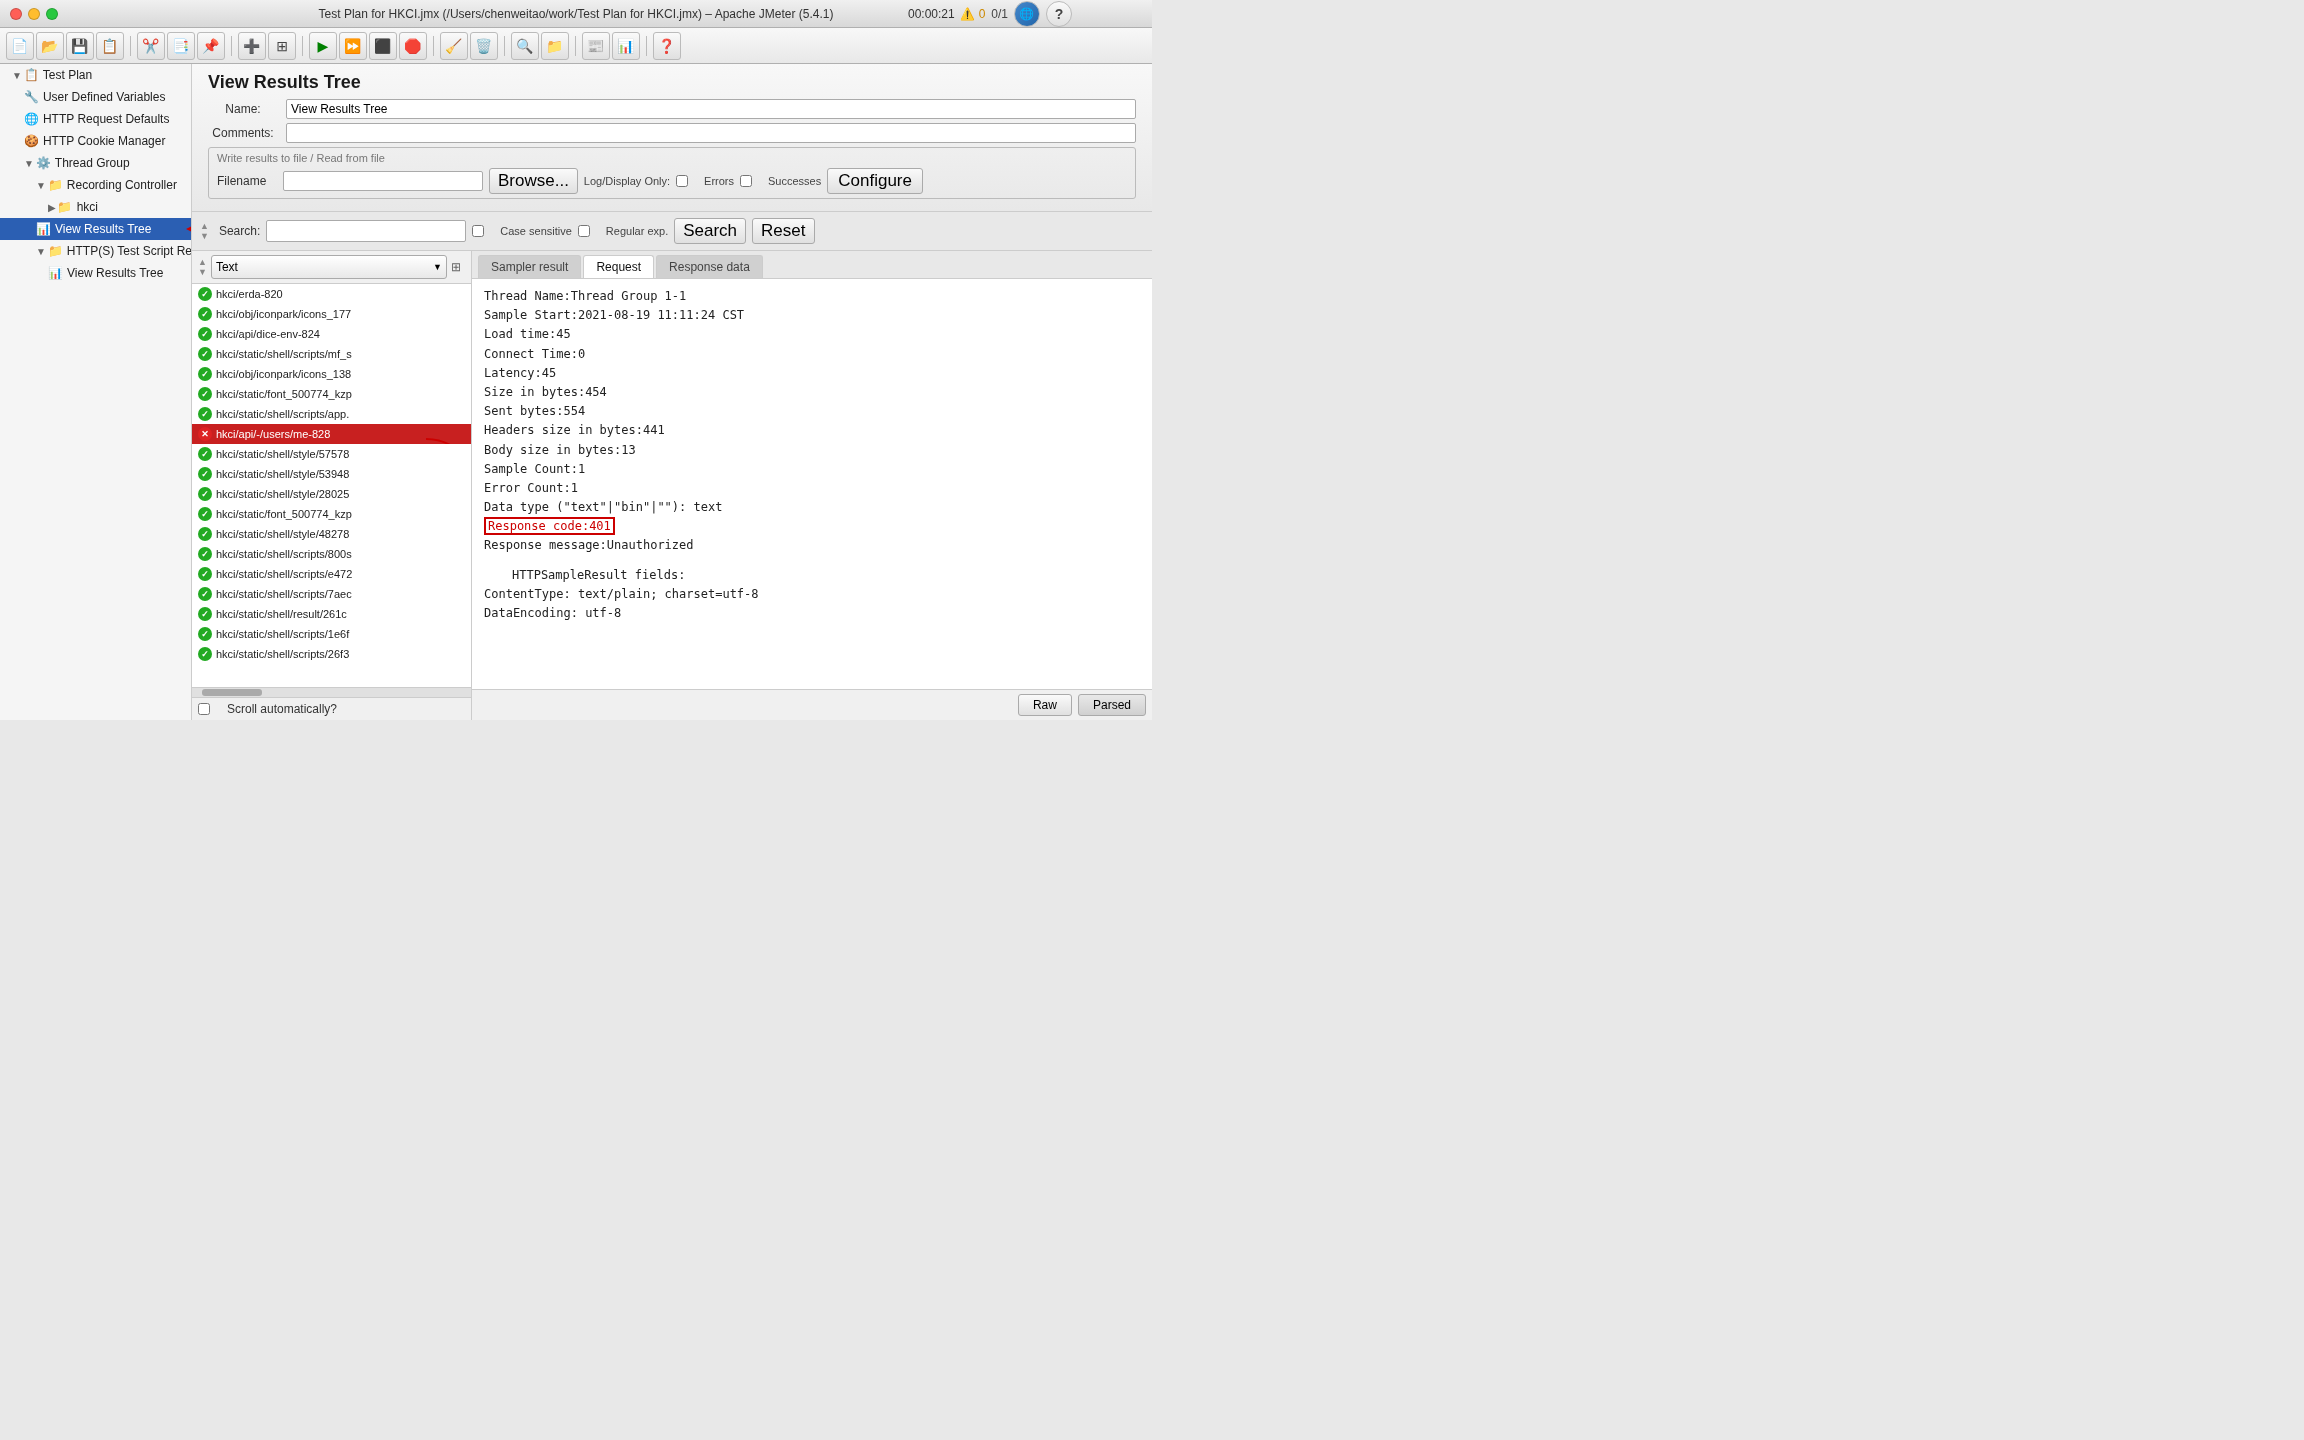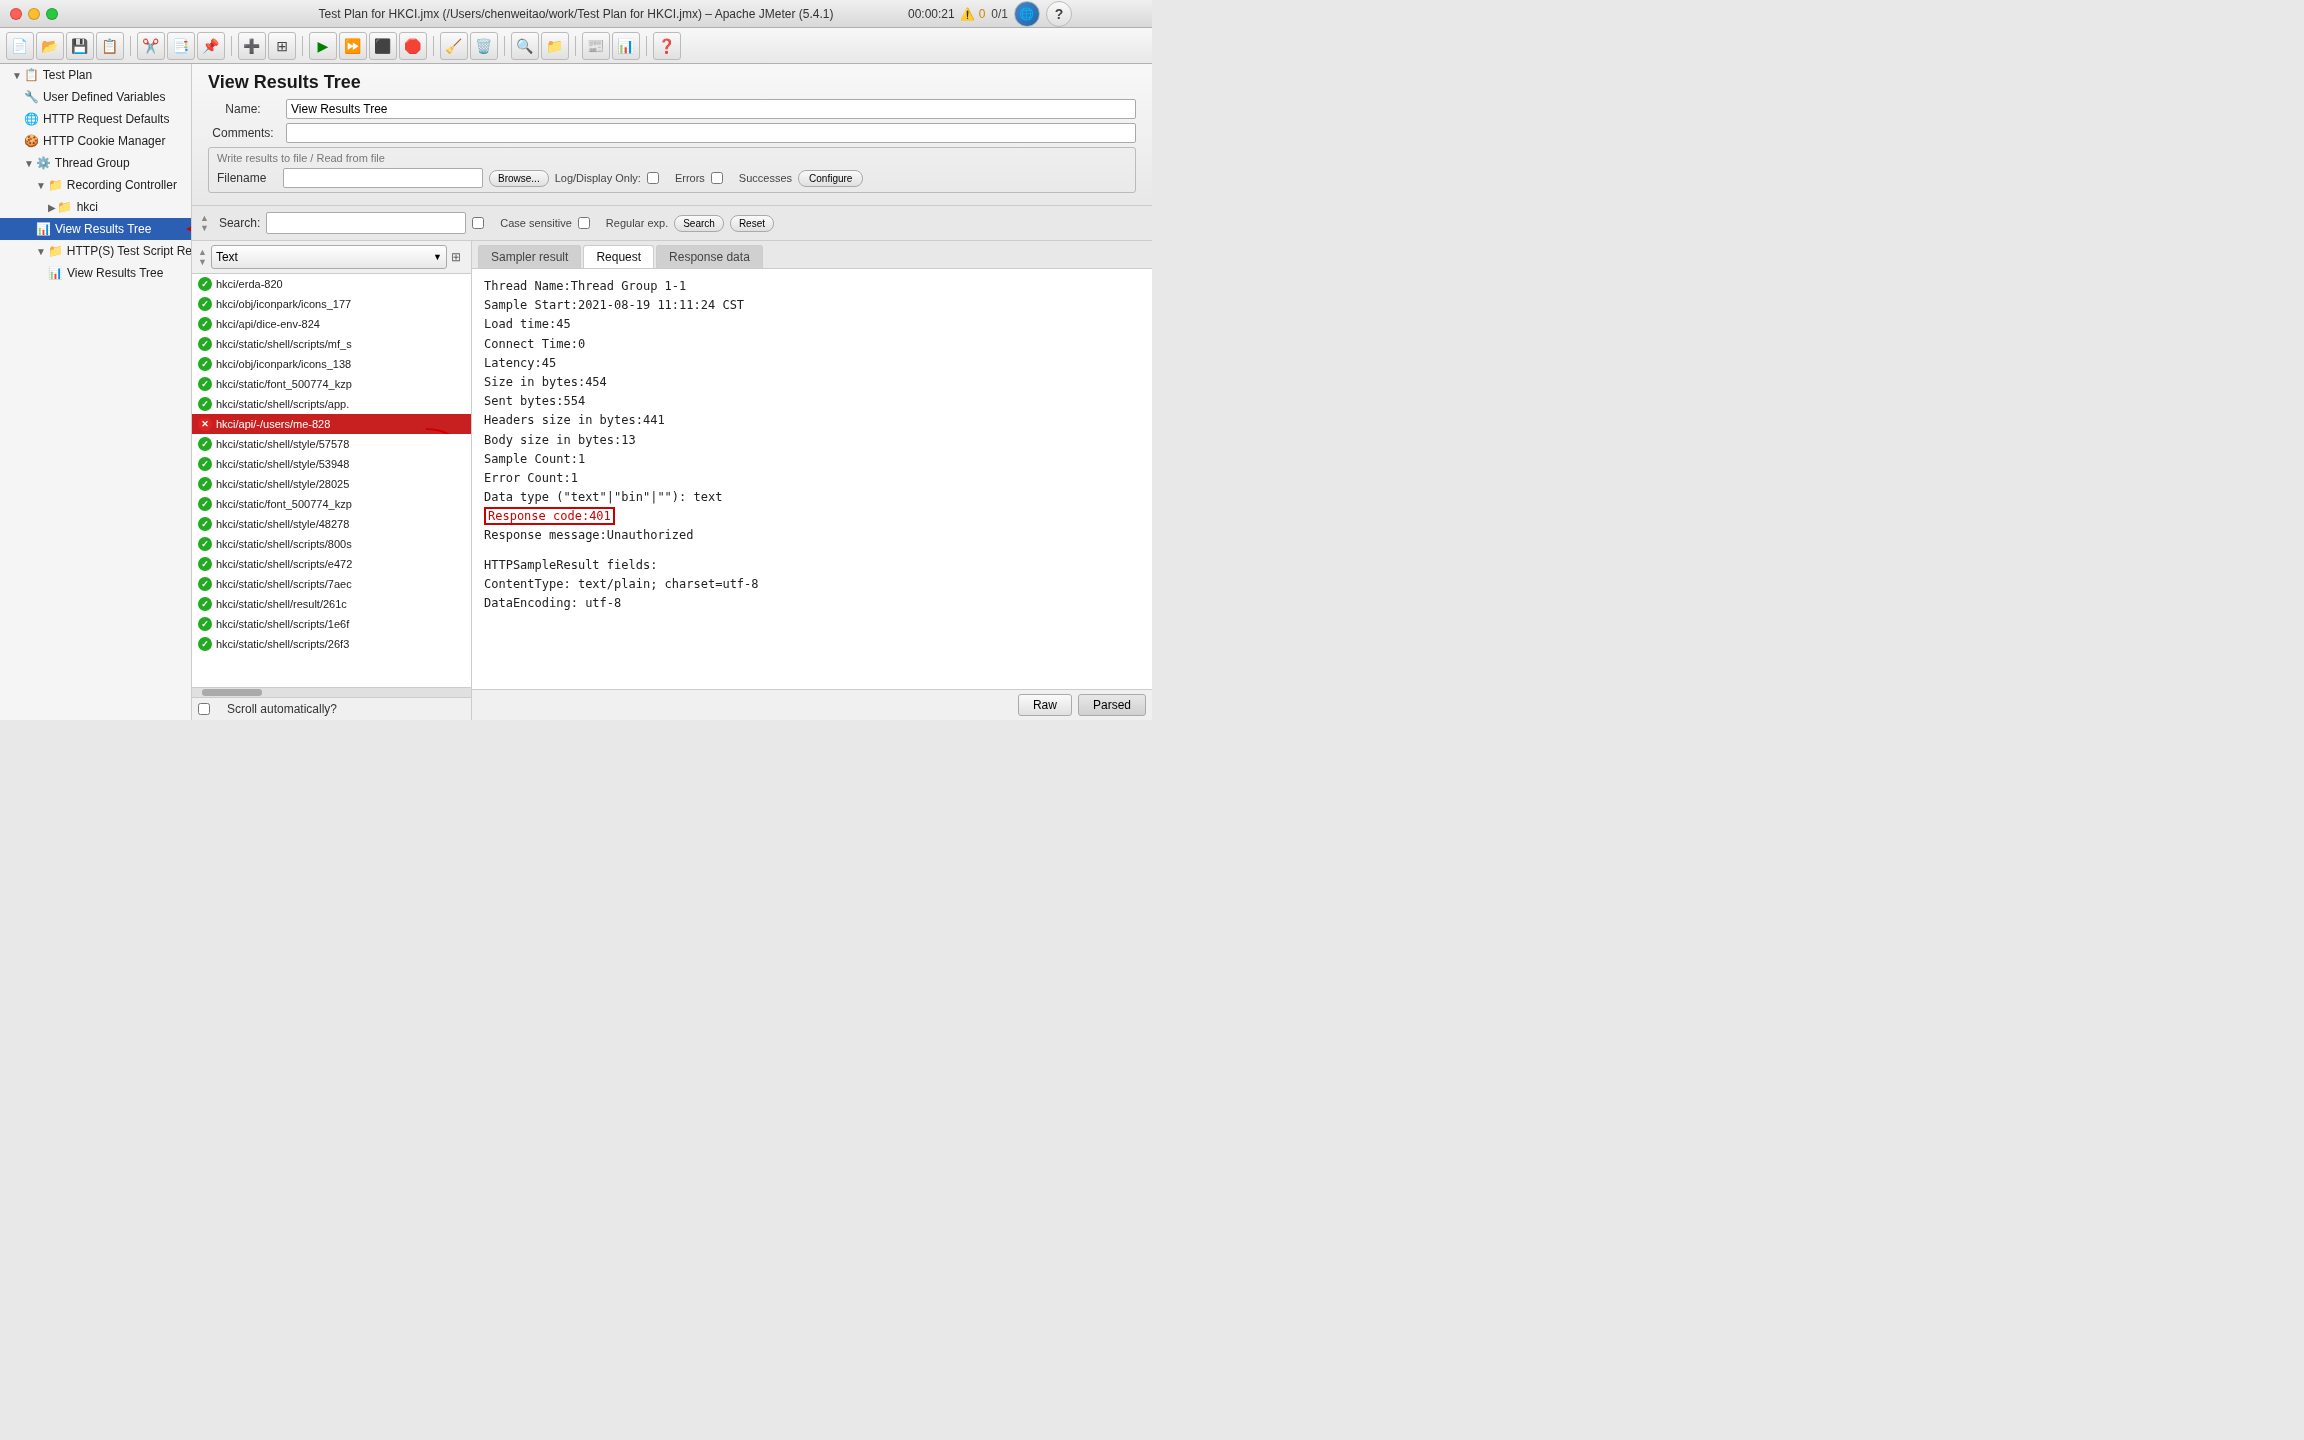--- a/index.html
+++ b/index.html
@@ -149,24 +149,24 @@
       width: 200px;
       height: 20px;
       border: 1px solid #aaa;
       background: white;
       border-radius: 2px;
       padding: 0 4px;
       font-size: 11px;
     }
     .browse-btn, .configure-btn, .search-btn, .reset-btn {
       border: 1px solid #aaa;
-      border-radius: 8px;
+      border-radius: 3px;
       background: linear-gradient(to bottom, #fafafa, #e0e0e0);
       padding: 2px 8px;
-      font-size: 10px;
+      font-size: 17px;
       cursor: pointer;
     }
     .configure-btn { padding: 2px 10px; }
     .log-display {
       display: flex;
       align-items: center;
       gap: 6px;
       font-size: 11px;
       color: #444;
     }
@@ -689,21 +689,21 @@
           <div>Sent bytes:554</div>
           <div>Headers size in bytes:441</div>
           <div>Body size in bytes:13</div>
           <div>Sample Count:1</div>
           <div>Error Count:1</div>
           <div>Data type ("text"|"bin"|""): text</div>
           <div>
             <span class="response-code-highlight">Response code:401</span>
           </div>
           <div>Response message:Unauthorized</div>
-          <div style="margin-top:10px;">HTTPSampleResult fields:</div>
+          <div style="margin-top:10px;margin-left:28px;">HTTPSampleResult fields:</div>
           <div>ContentType: text/plain; charset=utf-8</div>
           <div>DataEncoding: utf-8</div>
         </div>
         <div class="detail-bottom">
           <button class="raw-btn">Raw</button>
           <button class="parsed-btn">Parsed</button>
         </div>
       </div>
     </div>
   </div>

